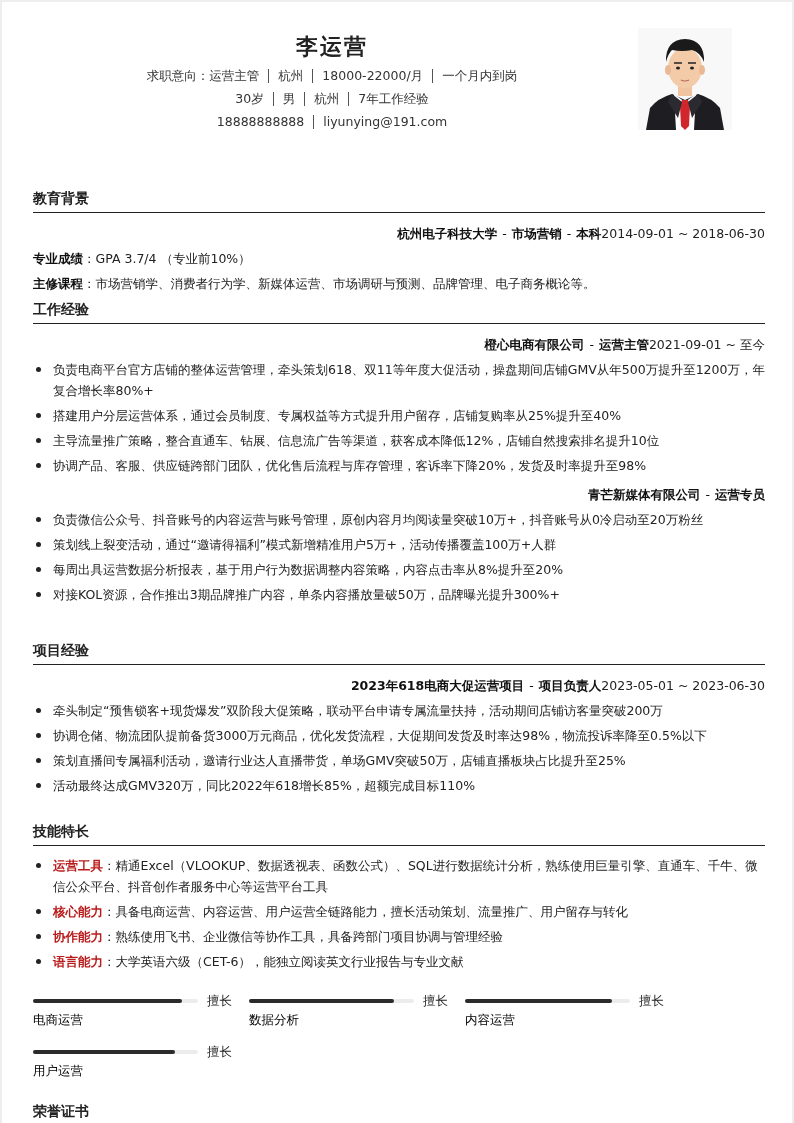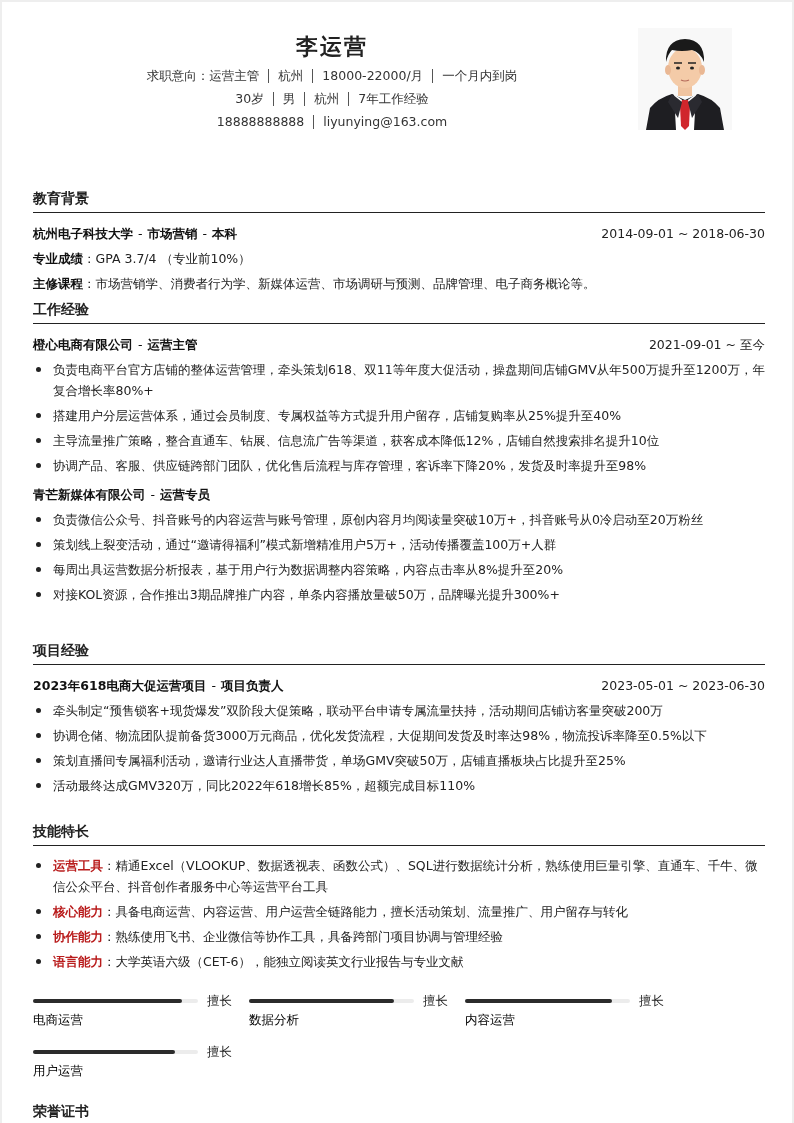--- a/index.html
+++ b/index.html
@@ -27,21 +27,21 @@
     }
     .avatar svg { display: block; }
 
     
     .section { position: absolute; left: 31px; width: 732px; }
     .section-title {
       font-size: 14px; font-weight: bold; color: #222; height: 24px; line-height: 24px;
       border-bottom: 1.5px solid #222; padding-bottom: 0; margin-bottom: 8px;
       height: 27px;
     }
-    .entry-head { display: flex; justify-content: space-between; height: 25px; line-height: 25px; font-size: 12.5px; }
+    .entry-head { display: flex; justify-content: flex-end; height: 25px; line-height: 25px; font-size: 12.5px; }
     .entry-title { font-weight: bold; color: #111; }
     .entry-title .dash { font-weight: normal; margin: 0 5px; }
     .entry-date { color: #222; }
     .line { line-height: 25px; font-size: 12.5px; color: #222; }
     .line b { font-weight: bold; color: #111; }
     ul.bullets { list-style: none; }
     ul.bullets li { position: relative; padding-left: 20px; line-height: 25px; font-size: 12.5px; color: #222; }
     ul.bullets li::before {
       content: ""; position: absolute; left: 3px; top: 10px; width: 5px; height: 5px; border-radius: 50%; background: #222;
     }
@@ -78,21 +78,21 @@
       <span class="sep"></span>
       <span>男</span>
       <span class="sep"></span>
       <span>杭州</span>
       <span class="sep"></span>
       <span>7年工作经验</span>
     </div>
     <div class="info-row">
       <span>18888888888</span>
       <span class="sep"></span>
-      <span>liyunying@163.com</span>
+      <span>liyunying@191.com</span>
     </div>
   </div>
 
   <div class="avatar">
     <svg width="94" height="102" viewBox="0 0 94 102">
       <rect width="94" height="102" fill="#f8f8f8"></rect>
 
       <path d="M8 102 L12 80 Q20 70 34 66 L47 72 L60 66 Q74 70 82 80 L86 102 Z" fill="#1e1e22"></path>
 
       <path d="M36 66 L47 74 L58 66 L56 102 L38 102 Z" fill="#ffffff"></path>

